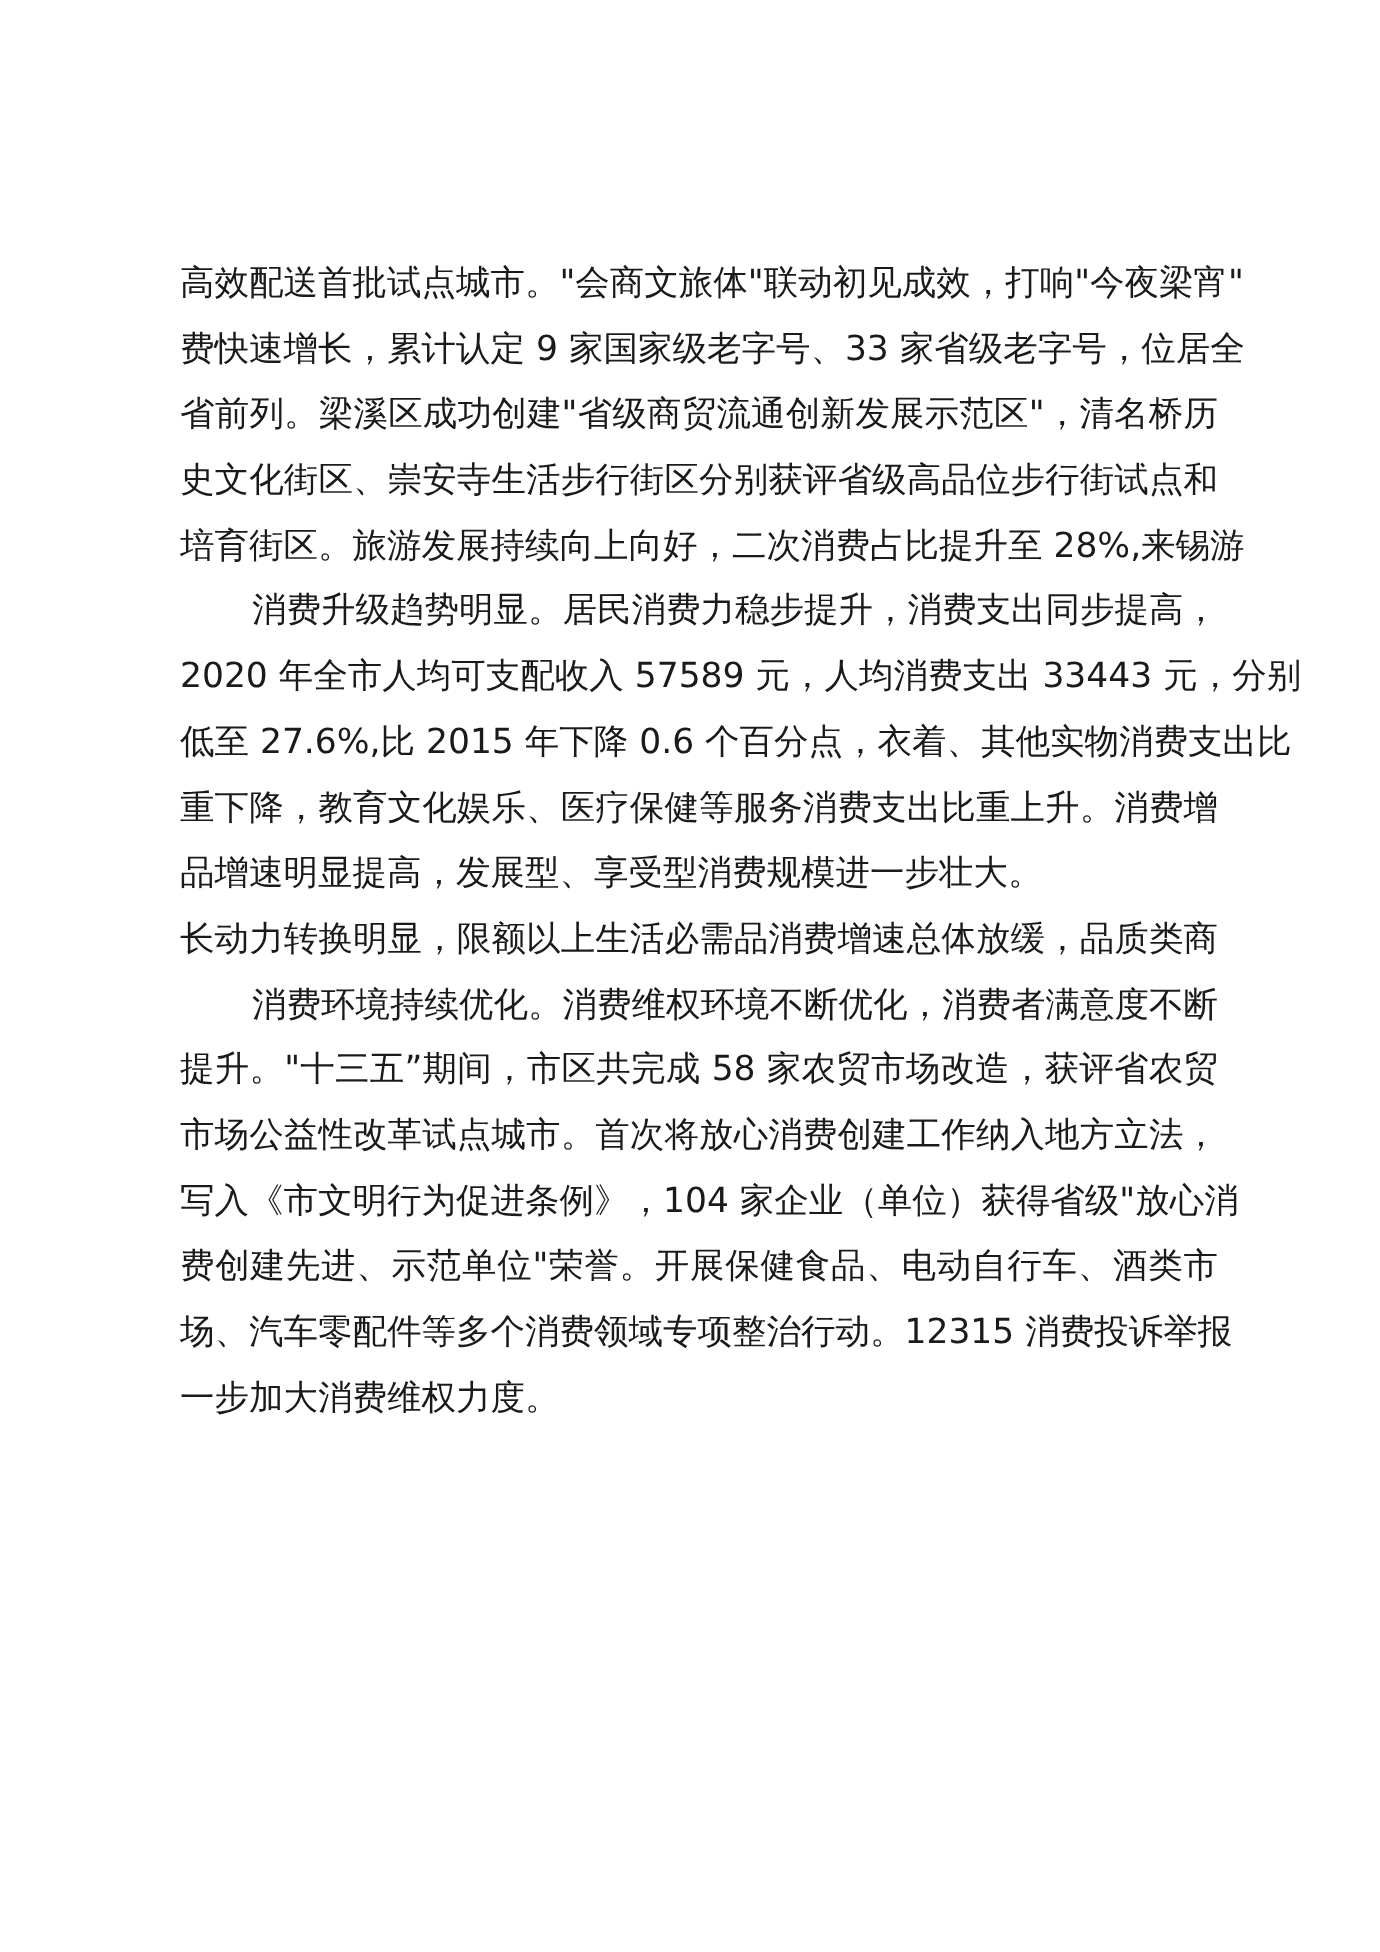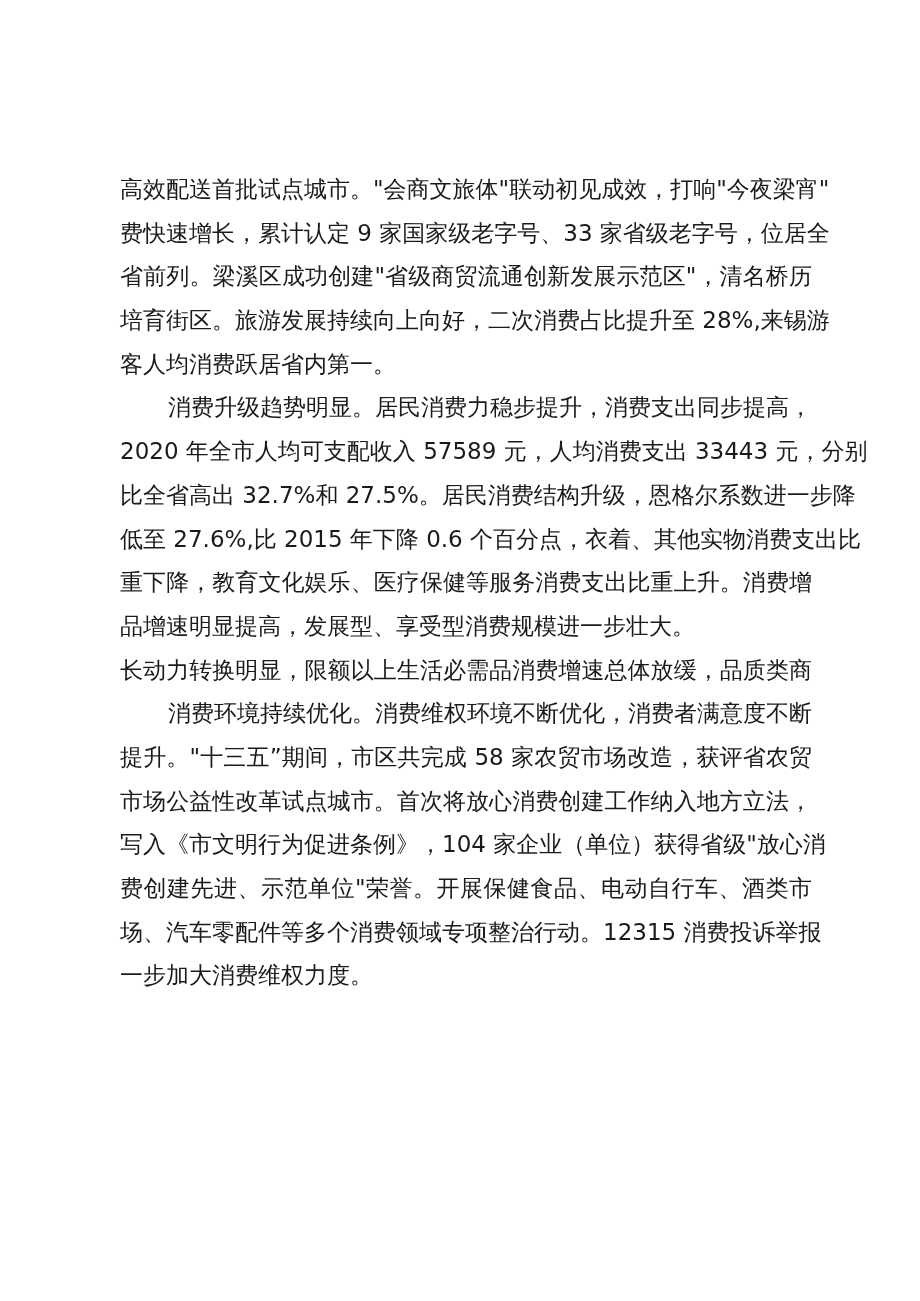--- a/index.html
+++ b/index.html
@@ -29,28 +29,27 @@
 </head>
 <body>
 
 <div class="page">
   <div class="body-text">
 
     <div class="paragraph">
       <span class="line">高效配送首批试点城市。"会商文旅体"联动初见成效，打响"今夜梁宵"</span>
       <span class="line">费快速增长，累计认定 9 家国家级老字号、33 家省级老字号，位居全</span>
       <span class="line">省前列。梁溪区成功创建"省级商贸流通创新发展示范区"，清名桥历</span>
+      <span class="line">史文化街区、崇安寺生活步行街区分别获评省级高品位步行街试点和</span>
       <span class="line">培育街区。旅游发展持续向上向好，二次消费占比提升至 28%,来锡游</span>
-      <span class="line last">客人均消费跃居省内第一。</span>
     </div>
 
     <div class="paragraph">
       <span class="line indent">消费升级趋势明显。居民消费力稳步提升，消费支出同步提高，</span>
       <span class="line">2020 年全市人均可支配收入 57589 元，人均消费支出 33443 元，分别</span>
-      <span class="line">比全省高出 32.7%和 27.5%。居民消费结构升级，恩格尔系数进一步降</span>
       <span class="line">低至 27.6%,比 2015 年下降 0.6 个百分点，衣着、其他实物消费支出比</span>
       <span class="line">重下降，教育文化娱乐、医疗保健等服务消费支出比重上升。消费增</span>
       <span class="line last">品增速明显提高，发展型、享受型消费规模进一步壮大。</span>
       <span class="line">长动力转换明显，限额以上生活必需品消费增速总体放缓，品质类商</span>
     </div>
 
     <div class="paragraph">
       <span class="line indent">消费环境持续优化。消费维权环境不断优化，消费者满意度不断</span>
       <span class="line">提升。"十三五”期间，市区共完成 58 家农贸市场改造，获评省农贸</span>
       <span class="line">市场公益性改革试点城市。首次将放心消费创建工作纳入地方立法，</span>

